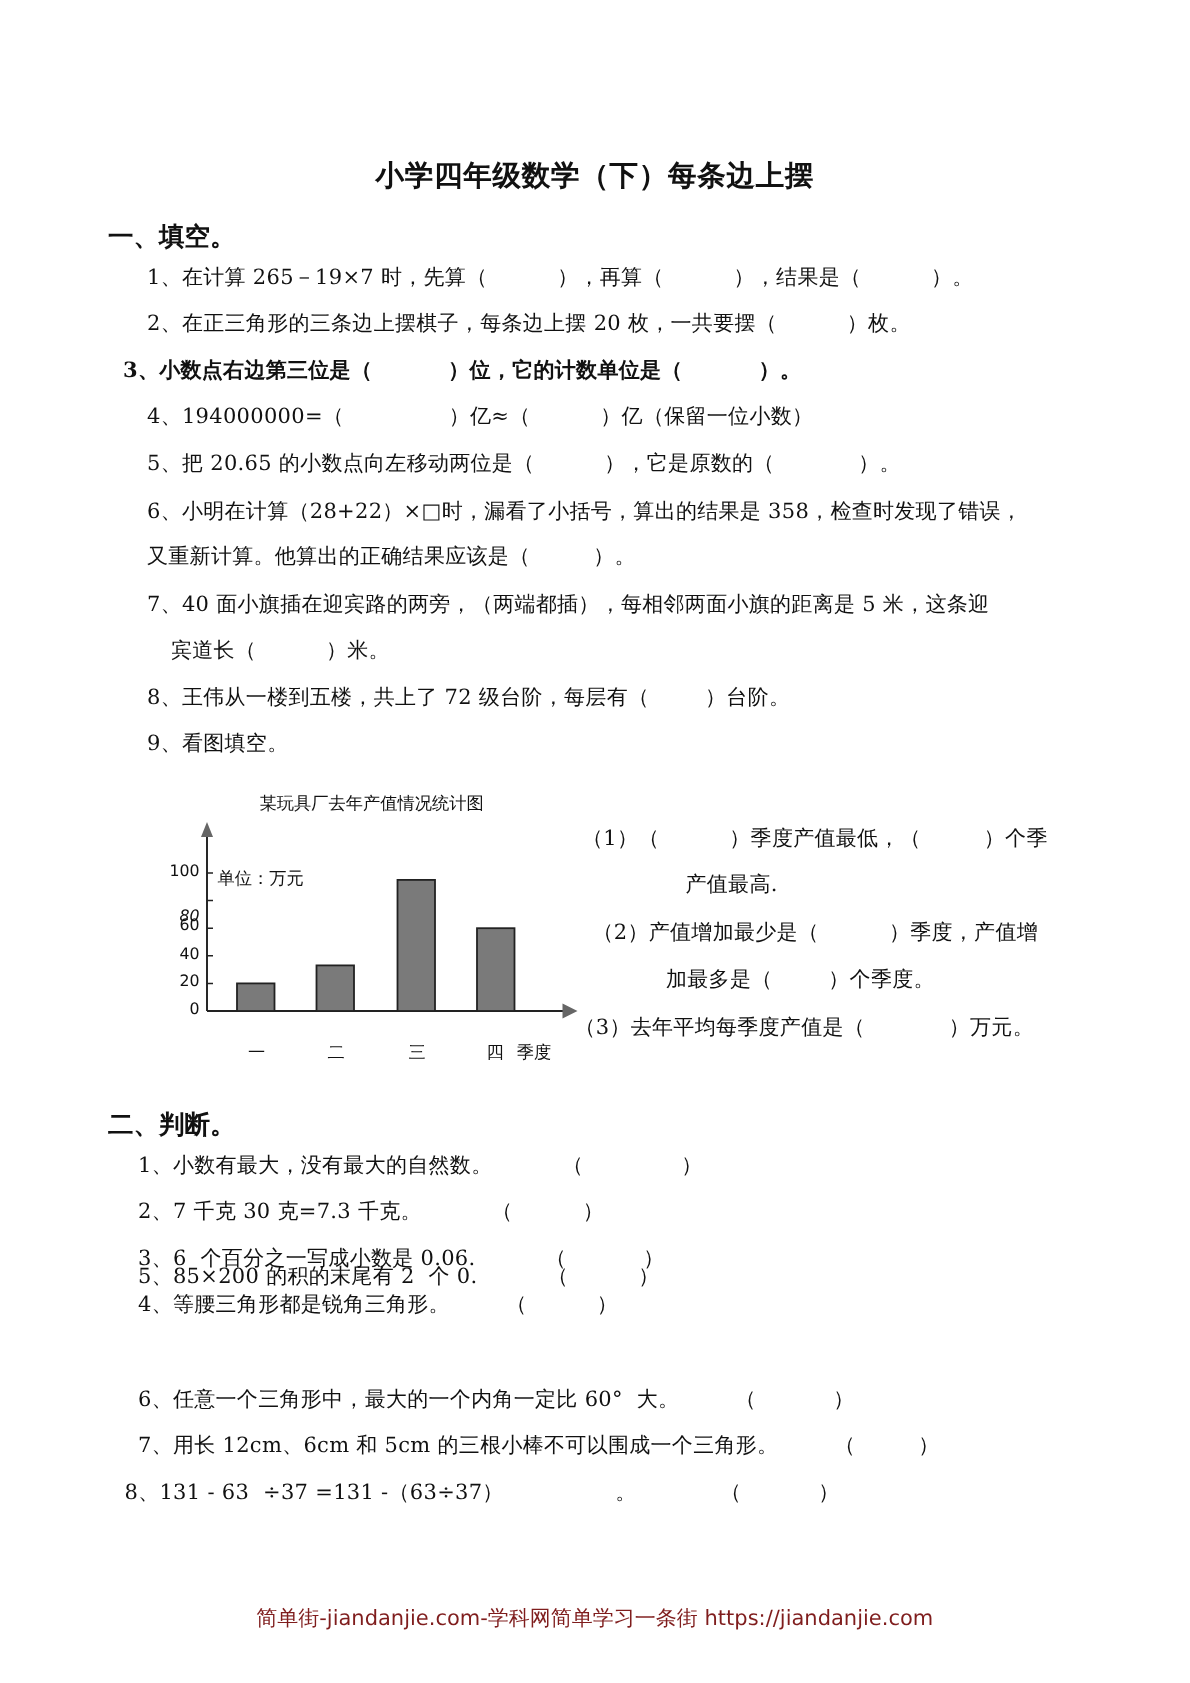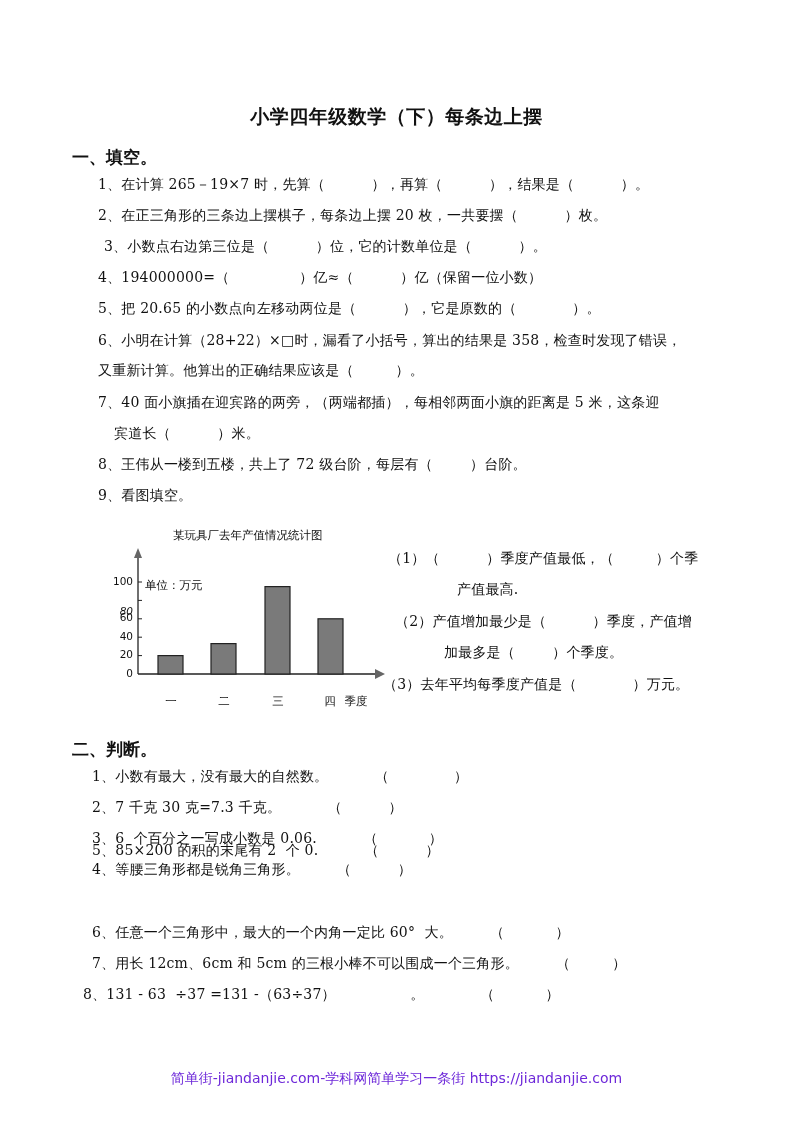--- a/index.html
+++ b/index.html
@@ -9,32 +9,32 @@
            font-family: "DejaVu Sans", "Liberation Sans", sans-serif; font-weight: bold; font-size: 19px; letter-spacing: 0.5px; }
   .section { position: absolute; left: 72px; font-family: Liberation Serif, serif;
              font-weight: bold; font-size: 17px; }
   .line { position: absolute; font-size: 14px; white-space: pre; letter-spacing: 0.2px; }
   .chart { position: absolute; left: 95px; top: 522px; width: 300px; height: 195px; }
   .chart-title { position: absolute; left: 78px; top: 6px; font-family: "DejaVu Sans", "Liberation Sans", sans-serif; font-size: 11.5px; }
   .unit { position: absolute; left: 50px; top: 30px; font-family: "DejaVu Sans", "Liberation Sans", sans-serif; font-size: 11.5px; margin-top: 26px; }
   .tick { position: absolute; font-family: "DejaVu Sans", "Liberation Sans", sans-serif; font-size: 10.5px; text-align: right; width: 24px; left: 14px; }
   .xcat { position: absolute; top: 172px; font-family: "DejaVu Sans", "Liberation Sans", sans-serif; font-size: 11.5px; width: 30px; text-align: center; }
   .footer { position: absolute; top: 1070px; left: 0; width: 793px; text-align: center;
-            font-family: "DejaVu Sans", "Liberation Sans", sans-serif; font-size: 14px; color: #6d28d9; }
+            font-family: "DejaVu Sans", "Liberation Sans", sans-serif; font-size: 14px; color: #7f1d1d; }
 </style>
 </head>
 <body>
 
 <div class="title">小学四年级数学（下）每条边上摆</div>
 
 <div class="section" style="top:146px;">一、填空。</div>
 
 <div class="line" style="left:98px; top:176px;">1、在计算 265－19×7 时，先算（          ），再算（          ），结果是（          ）。</div>
 <div class="line" style="left:98px; top:207px;">2、在正三角形的三条边上摆棋子，每条边上摆 20 枚，一共要摆（          ）枚。</div>
-<div class="line" style="left:104px; top:238px;">3、小数点右边第三位是（          ）位，它的计数单位是（          ）。</div>
+<div class="line" style="left:82px; top:238px;font-weight:bold;">3、小数点右边第三位是（          ）位，它的计数单位是（          ）。</div>
 <div class="line" style="left:98px; top:269px;">4、194000000=（               ）亿≈（          ）亿（保留一位小数）</div>
 <div class="line" style="left:98px; top:300px;">5、把 20.65 的小数点向左移动两位是（          ），它是原数的（            ）。</div>
 <div class="line" style="left:98px; top:332px;">6、小明在计算（28+22）×□时，漏看了小括号，算出的结果是 358，检查时发现了错误，</div>
 <div class="line" style="left:98px; top:362px;">又重新计算。他算出的正确结果应该是（         ）。</div>
 <div class="line" style="left:98px; top:394px;">7、40 面小旗插在迎宾路的两旁，（两端都插），每相邻两面小旗的距离是 5 米，这条迎</div>
 <div class="line" style="left:114px; top:425px;">宾道长（          ）米。</div>
 <div class="line" style="left:98px; top:456px;">8、王伟从一楼到五楼，共上了 72 级台阶，每层有（        ）台阶。</div>
 <div class="line" style="left:98px; top:487px;">9、看图填空。</div>
 
 <div class="chart">

